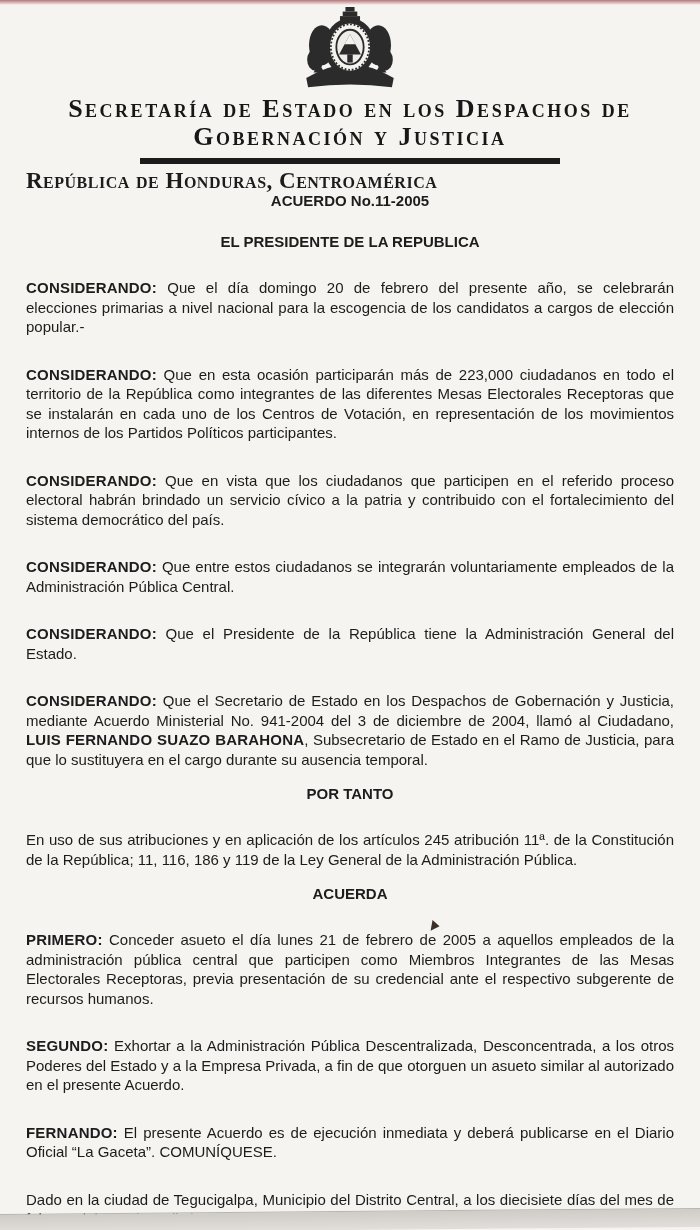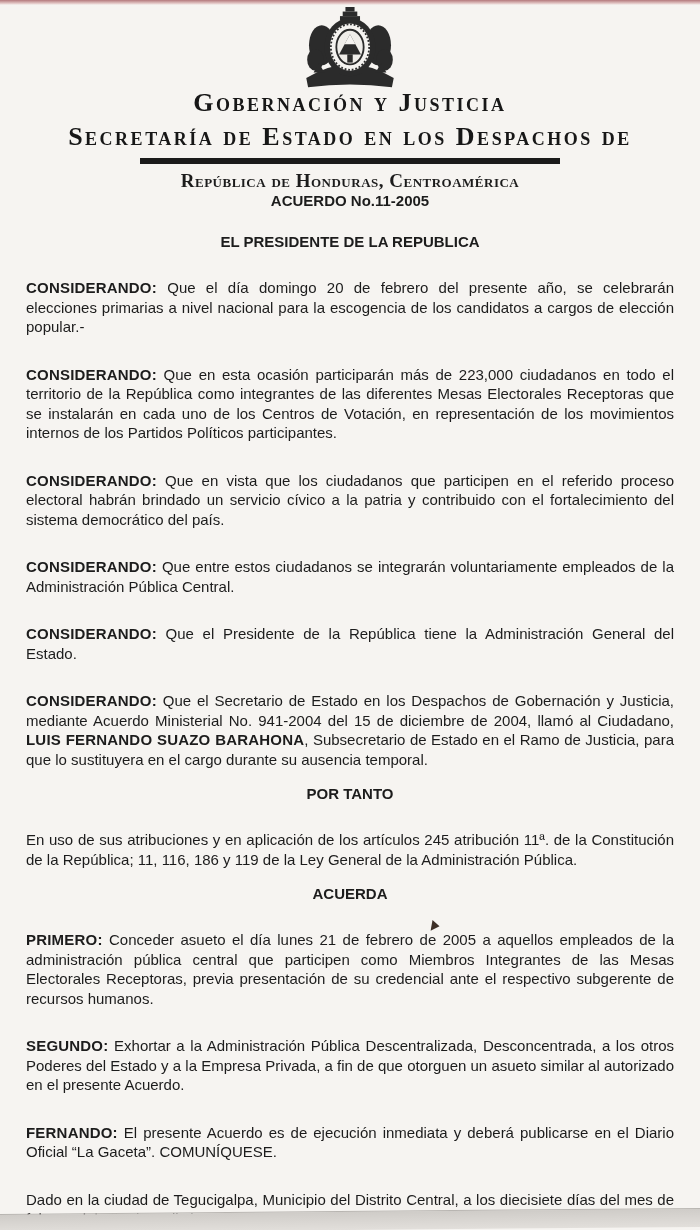--- a/index.html
+++ b/index.html
@@ -20,21 +20,21 @@
     font-family:"Liberation Serif", serif; font-weight:bold;
     font-variant:small-caps; letter-spacing:2.5px;
     font-size:26px; line-height:28px; text-align:center; color:#171717;
   }
   .title.l1 { margin-top:6px; }
   .dbl-rule { width:420px; height:4px; margin:7px auto 6px auto;
     border-top:2px solid #1b1b1b; border-bottom:4px solid #1b1b1b; }
   .subtitle {
     font-family:"Liberation Serif", serif; font-weight:bold;
     font-variant:small-caps; letter-spacing:0.5px;
-    font-size:19px; line-height:22px; text-align:center;
+    font-size:23px; line-height:22px; text-align:left;
   }
   .acuerdo-no { font-size:15px; font-weight:bold; text-align:center; margin-top:0; }
   .main-heading { font-size:15px; font-weight:bold; text-align:center; margin:24px 0 15px 0; }
 
   
   p.para { font-size:15px; line-height:19.5px; text-align:justify; margin-bottom:16px; position:relative;margin-top:28px; }
   p.para b { letter-spacing:0.2px; }
   .center-heading { font-size:15px; font-weight:bold; text-align:center; margin:4px 0 16px 0; }
 
   .smudge { position:absolute; left:404px; top:-8px; width:0; height:0;
@@ -76,38 +76,38 @@
       </g>
       <ellipse cx="60" cy="44" rx="22" ry="26" fill="#f5f3f0"></ellipse>
       <ellipse cx="60" cy="44" rx="21" ry="25" fill="none" stroke="#2b2b2b" stroke-width="2" stroke-dasharray="2,2"></ellipse>
       <ellipse cx="60" cy="44" rx="15" ry="19" fill="#efede9" stroke="#2b2b2b" stroke-width="2"></ellipse>
       <path d="M60,30 L72,52 L48,52 Z" fill="#2b2b2b"></path>
       <path d="M60,30 L66,41 L54,41 Z" fill="#f5f3f0"></path>
       <rect x="57" y="52" width="6" height="9" fill="#2b2b2b"></rect>
     </svg>
   </div>
 
+  <div class="title l1">Secretaría de Estado en los Despachos de</div>
   <div class="title">Gobernación y Justicia</div>
-  <div class="title l1">Secretaría de Estado en los Despachos de</div>
   <div class="dbl-rule"></div>
   <div class="subtitle">República de Honduras, Centroamérica</div>
   <div class="acuerdo-no">ACUERDO No.11-2005</div>
   <div class="main-heading">EL PRESIDENTE DE LA REPUBLICA</div>
 
   <p class="para"><b>CONSIDERANDO:</b> <span>Que el día domingo 20 de febrero del presente año, se celebrarán elecciones primarias  a nivel nacional para la escogencia de los candidatos a cargos de elección popular.-</span></p>
 
   <p class="para"><b>CONSIDERANDO:</b> <span>Que en esta ocasión  participarán  más de  223,000 ciudadanos en todo el territorio de la República como integrantes de las diferentes Mesas Electorales Receptoras que se instalarán en cada uno de los Centros de Votación, en representación de los movimientos internos de los Partidos Políticos participantes.</span></p>
 
   <p class="para"><b>CONSIDERANDO:</b> <span>Que en vista que los ciudadanos que participen en el referido proceso electoral habrán brindado un servicio cívico a la patria y contribuido con el fortalecimiento del sistema democrático del país.</span></p>
 
   <p class="para"><b>CONSIDERANDO:</b> <span>Que entre estos ciudadanos se integrarán voluntariamente empleados de la Administración Pública Central.</span></p>
 
   <p class="para"><b>CONSIDERANDO:</b> <span>Que el Presidente de la República tiene la Administración General del Estado.</span></p>
 
-  <p class="para"><b>CONSIDERANDO:</b> <span>Que el Secretario de Estado en los Despachos de Gobernación y Justicia, mediante Acuerdo Ministerial No. 941-2004 del 15 de diciembre de 2004, llamó al Ciudadano, </span><b>LUIS FERNANDO SUAZO BARAHONA</b><span>, Subsecretario de Estado en el Ramo de Justicia, para que lo sustituyera en el cargo durante su ausencia temporal.</span></p>
+  <p class="para"><b>CONSIDERANDO:</b> <span>Que el Secretario de Estado en los Despachos de Gobernación y Justicia, mediante Acuerdo Ministerial No. 941-2004 del 3 de diciembre de 2004, llamó al Ciudadano, </span><b>LUIS FERNANDO SUAZO BARAHONA</b><span>, Subsecretario de Estado en el Ramo de Justicia, para que lo sustituyera en el cargo durante su ausencia temporal.</span></p>
 
   <div class="center-heading">POR TANTO</div>
   <p class="para">En uso de sus atribuciones y en aplicación de los artículos 245 atribución 11ª. de la Constitución de la República; 11, 116, 186 y 119 de la Ley General de la Administración Pública.</p>
 
   <div class="center-heading">ACUERDA</div>
 
   <p class="para"><span class="smudge"></span><b>PRIMERO:</b> <span>Conceder asueto el día lunes 21 de febrero de 2005 a aquellos empleados de la administración pública central que participen como Miembros Integrantes de las Mesas Electorales Receptoras, previa presentación de su credencial ante el respectivo subgerente de recursos humanos.</span></p>
 
   <p class="para"><b>SEGUNDO:</b> <span>Exhortar a la Administración Pública  Descentralizada, Desconcentrada, a los otros Poderes del Estado y a la Empresa Privada, a fin de que otorguen un asueto similar al autorizado en el presente Acuerdo.</span></p>
 

